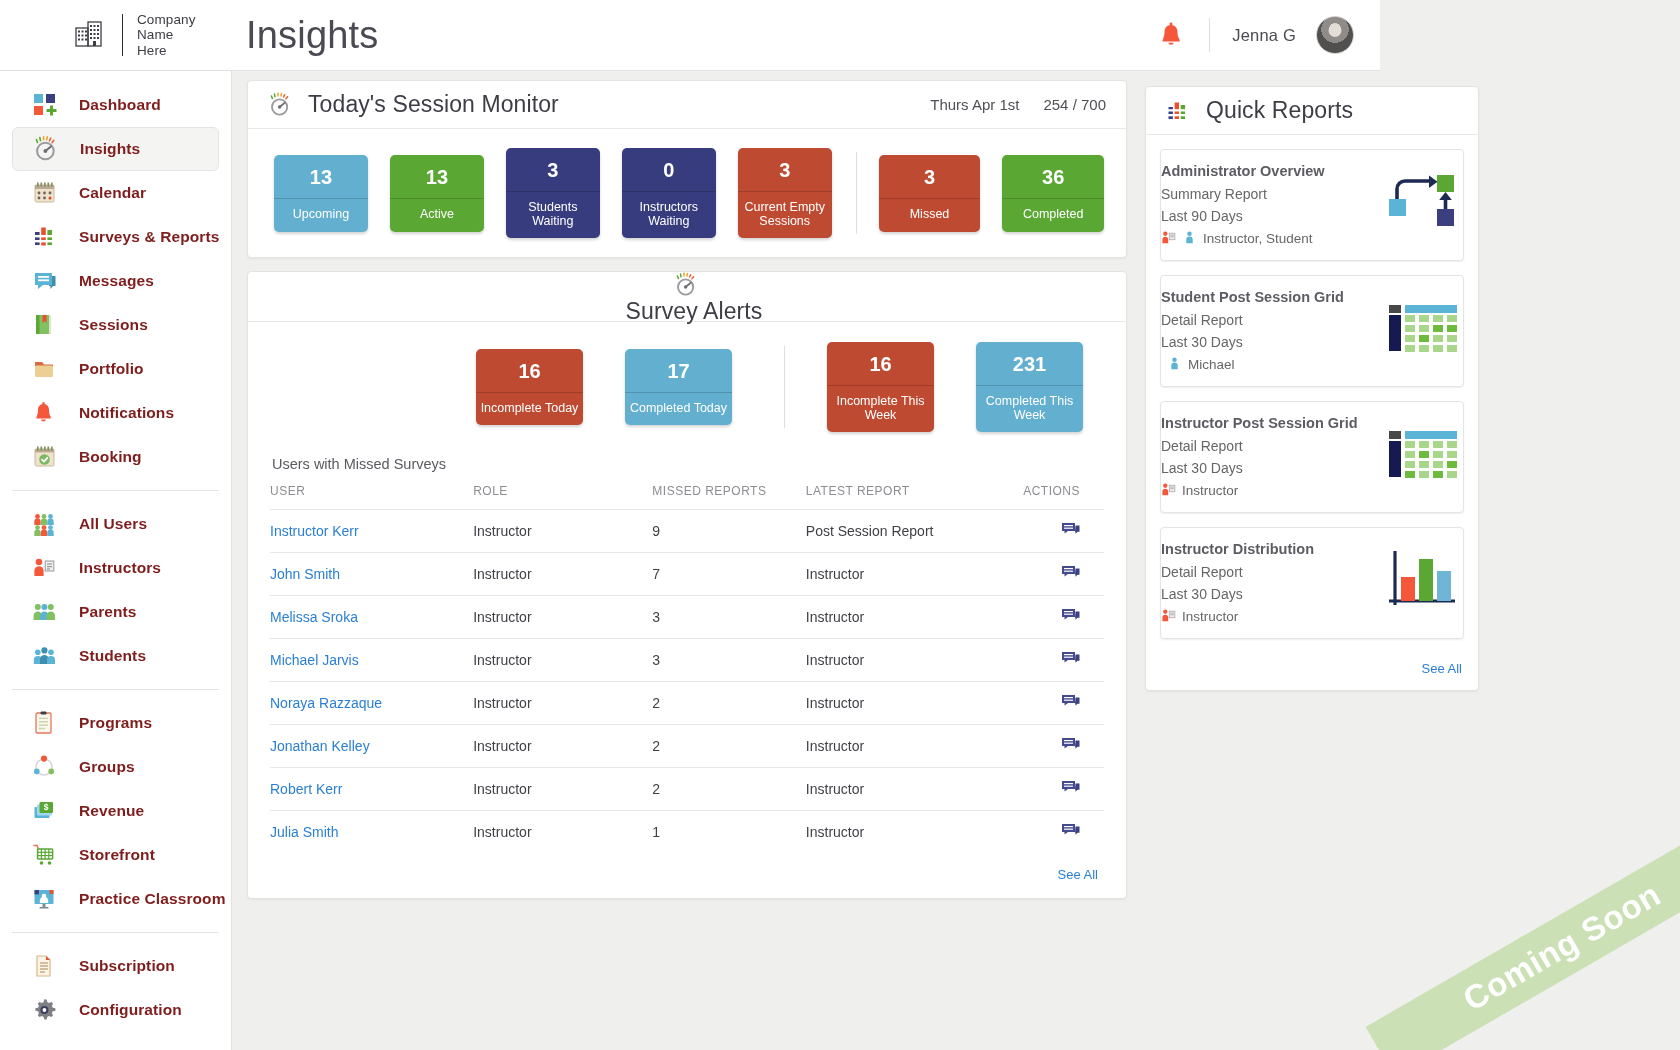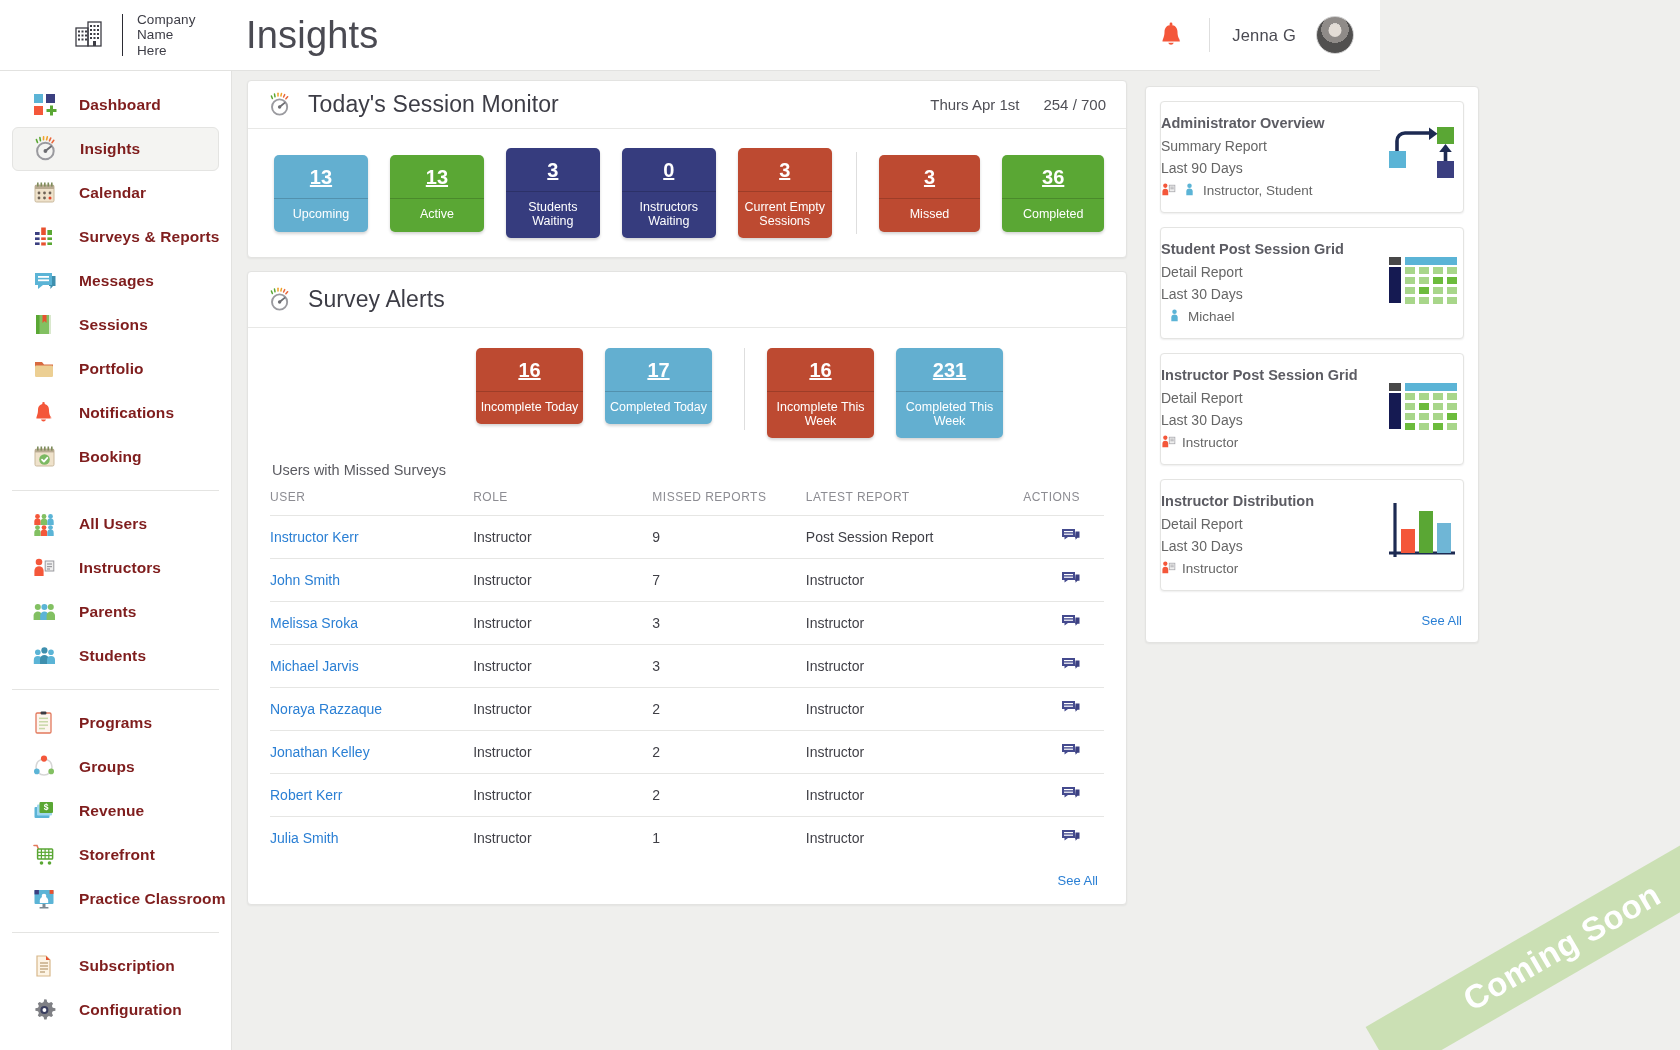--- a/index.html
+++ b/index.html
@@ -77,27 +77,27 @@
 
   
   .gauge { width: 26px; height: 26px; position: relative; flex: 0 0 26px; }
 
   
   .tiles { display: flex; align-items: center; padding: 19px 0 19px 26px; }
   .tile {
     width: 97px; border-radius: 5px; overflow: hidden; margin-right: 22px;
     box-shadow: 0 2px 3px rgba(0,0,0,.17); color: #fff; text-align: center;
   }
-  .tile-num { font-size: 20px; font-weight: bold; padding: 11px 0 9px; text-decoration: underline; }
+  .tile-num { font-size: 20px; font-weight: bold; padding: 11px 0 9px; }
   .tile-lbl { font-size: 12.5px; line-height: 14px; padding: 8px 4px 11px; border-top: 1px solid rgba(0,0,0,.17); }
   .tile-lbl.two { padding: 8px 4px 10px; }
   .tile-divider { width: 1px; height: 82px; background: #dedede; margin: 0 22px 0 2px; }
 
   
-  .tiles-wrap2 { display: flex; align-items: flex-start; padding: 20px 0 8px 228px; }
+  .tiles-wrap2 { display: flex; align-items: center; padding: 20px 0 8px 228px; gap: 20px; }
   .subhead { font-size: 14.5px; color: #5a5a60; padding: 16px 0 12px 24px; }
   table { width: calc(100% - 44px); margin: 0 22px; border-collapse: collapse; }
   thead th {
     font-size: 12px; color: #8c8c92; font-weight: 400; letter-spacing: .5px;
     text-align: left; padding: 0 0 11px 0;
   }
   tbody tr { border-top: 1px solid #e6e6e4; }
   tbody td { font-size: 14px; color: #3f3f46; padding: 12px 0 12px 0; }
   td.user a { color: #2a7fd4; text-decoration: none; }
   .col-user { width: 210px; }
@@ -584,21 +584,21 @@
         <div class="tile-lbl">Missed</div>
       </div>
       <div class="tile" style="background:#5aa734; width:105px;">
         <div class="tile-num">36</div>
         <div class="tile-lbl">Completed</div>
       </div>
     </div>
   </div>
 
   <div class="card" style="position:absolute; top:200px; left:15px; width:880px;">
-    <div class="card-head" style="height:56px;">
+    <div class="card-head" style="height:50px;flex-direction:column;">
       <span class="gauge">
         <svg viewBox="0 0 26 26" width="26" height="26">
           <g stroke-width="1.5" stroke-linecap="round">
             <line x1="4.4" y1="6.6" x2="3.4" y2="4" stroke="#5aa734"></line>
             <line x1="7" y1="4.8" x2="6.5" y2="2.1" stroke="#5aa734"></line>
             <line x1="10" y1="3.9" x2="10" y2="1.3" stroke="#f0a32a"></line>
             <line x1="12.9" y1="4" x2="13.5" y2="1.4" stroke="#f0a32a"></line>
             <line x1="15.6" y1="5" x2="16.7" y2="2.6" stroke="#e8673c"></line>
             <line x1="17.9" y1="6.8" x2="19.6" y2="4.7" stroke="#e8673c"></line>
           </g>
@@ -755,20 +755,32 @@
                   <path d="M13.5 3.4 h4 v6.4 h-2 l-2 2 v-2 h-.5 Z" fill="#3c4182"></path>
                 </svg></span></td>
           </tr>
       </tbody>
     </table>
 
     <div class="see-all">See All</div>
   </div>
 
   <div class="card qr">
+    <div class="card-head">
+      <span class="gauge">
+        <svg viewBox="0 0 26 26" width="26" height="26">
+          <rect x="2.5" y="9" width="4.4" height="12" fill="#3b3f80"></rect>
+          <rect x="8.6" y="4.5" width="4.4" height="16.5" fill="#e8512f"></rect>
+          <rect x="14.7" y="7" width="4.4" height="14" fill="#5aa734"></rect>
+          <rect x="1" y="11.2" width="19.5" height="2.3" fill="#ffffff"></rect>
+          <rect x="1" y="16" width="19.5" height="2.3" fill="#ffffff"></rect>
+        </svg>
+      </span>
+      <h2>Quick Reports</h2>
+    </div>
 
     <div class="qr-body">
 
       <div class="qr-card">
         <div class="qr-text">
           <div class="qr-title">Administrator Overview</div>
           <div class="qr-line">Summary Report</div>
           <div class="qr-line">Last 90 Days</div>
           <div class="qr-role">
             <span class="ico-instr">

